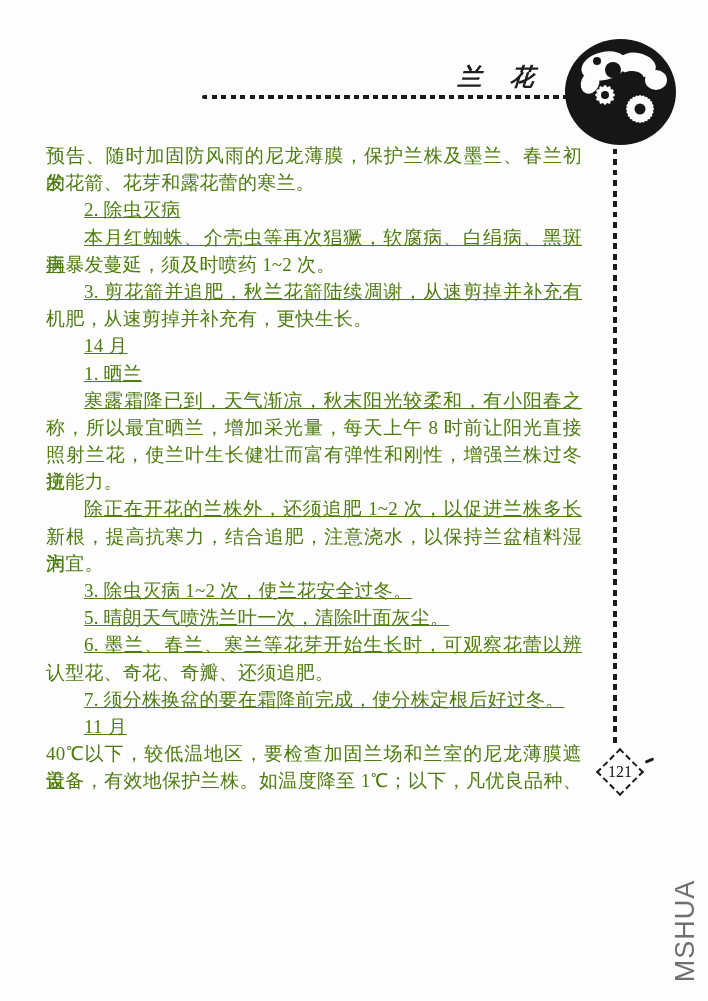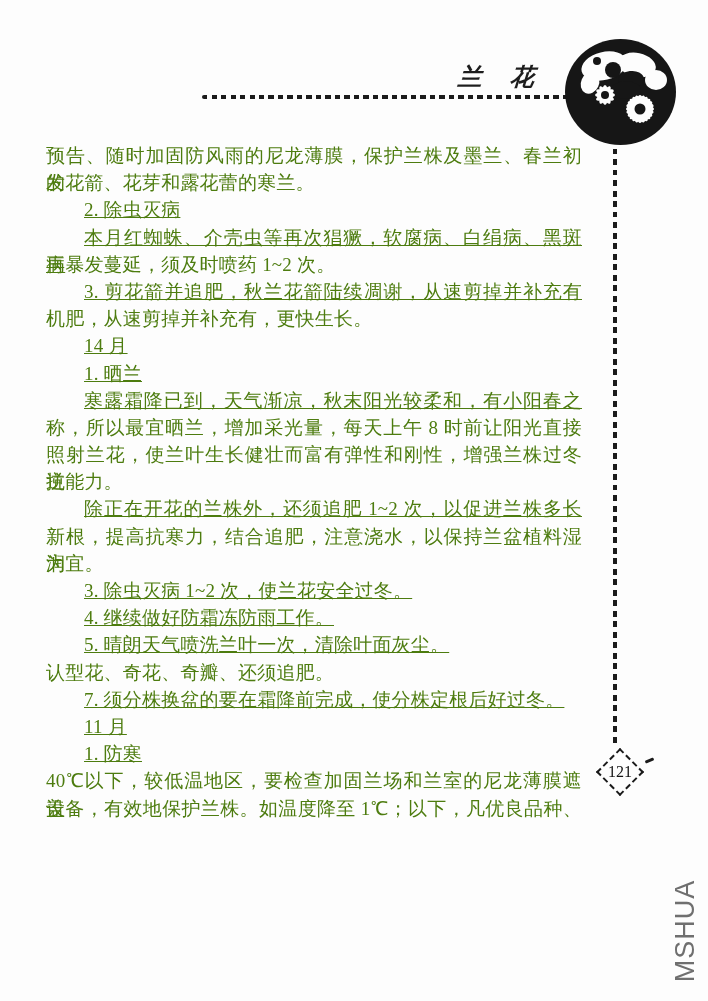--- a/index.html
+++ b/index.html
@@ -190,25 +190,24 @@
       <div class="line ind">14 月</div>
       <div class="line ind">1. 晒兰</div>
       <div class="line ind j">寒露霜降已到，天气渐凉，秋末阳光较柔和，有小阳春之</div>
       <div class="line j">称，所以最宜晒兰，增加采光量，每天上午 8 时前让阳光直接</div>
       <div class="line j">照射兰花，使兰叶生长健壮而富有弹性和刚性，增强兰株过冬抗</div>
       <div class="line">逆能力。</div>
       <div class="line ind j">除正在开花的兰株外，还须追肥 1~2 次，以促进兰株多长</div>
       <div class="line j">新根，提高抗寒力，结合追肥，注意浇水，以保持兰盆植料湿润</div>
       <div class="line">为宜。</div>
       <div class="line ind">3. 除虫灭病 1~2 次，使兰花安全过冬。</div>
-      <div class="line ind">4. 继续做好防霜冻防雨工作。</div>
       <div class="line ind">5. 晴朗天气喷洗兰叶一次，清除叶面灰尘。</div>
+      <div class="line ind j">6. 墨兰、春兰、寒兰等花芽开始生长时，可观察花蕾以辨</div>
       <div class="line">认型花、奇花、奇瓣、还须追肥。</div>
       <div class="line ind">7. 须分株换盆的要在霜降前完成，使分株定根后好过冬。</div>
       <div class="line ind">11 月</div>
-      <div class="line ind">1. 防寒</div>
       <div class="line j">40℃以下，较低温地区，要检查加固兰场和兰室的尼龙薄膜遮盖</div>
       <div class="line j">设备，有效地保护兰株。如温度降至 1℃；以下，凡优良品种、</div>
     </div>
 
   <div class="watermark">MSHUA</div>
 
 </div>
 
 </body></html>

